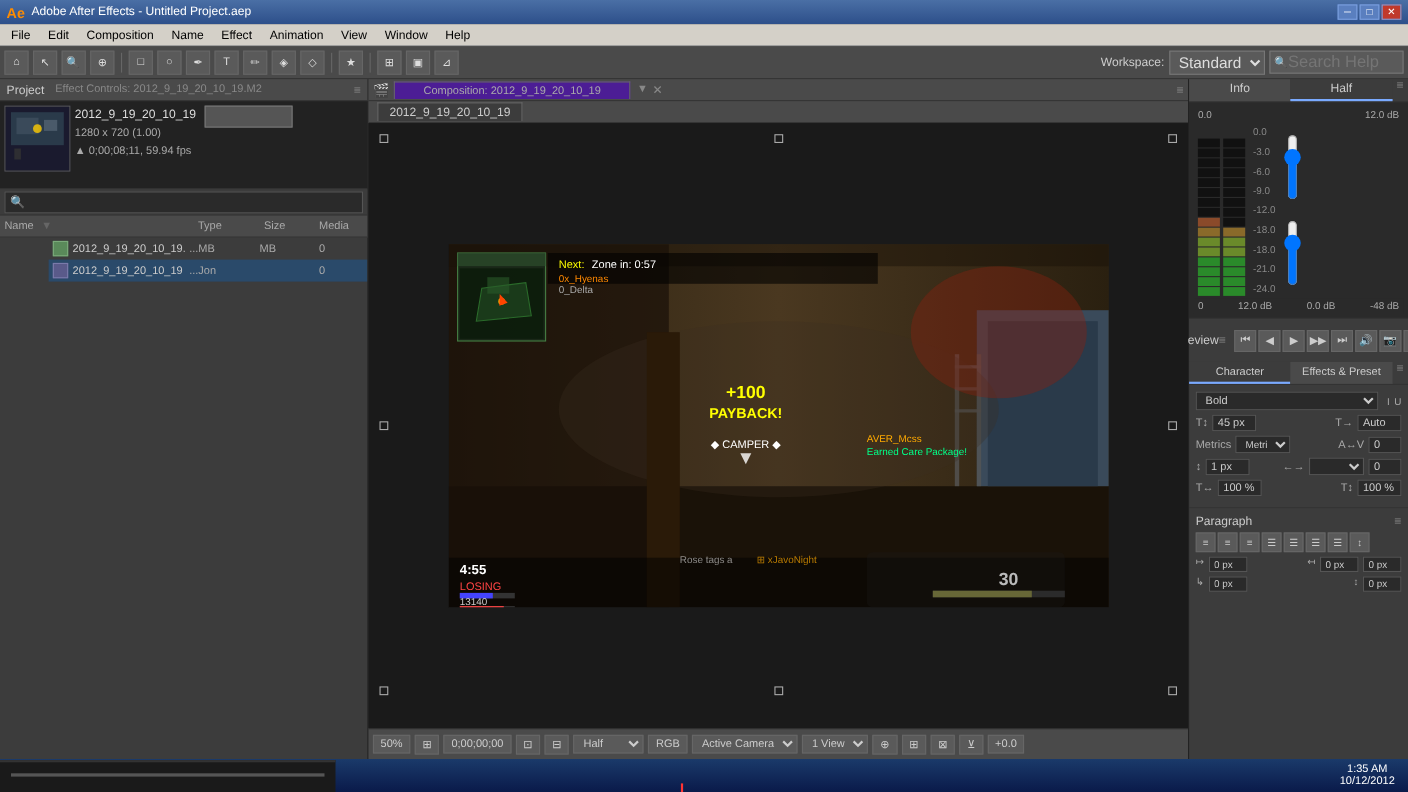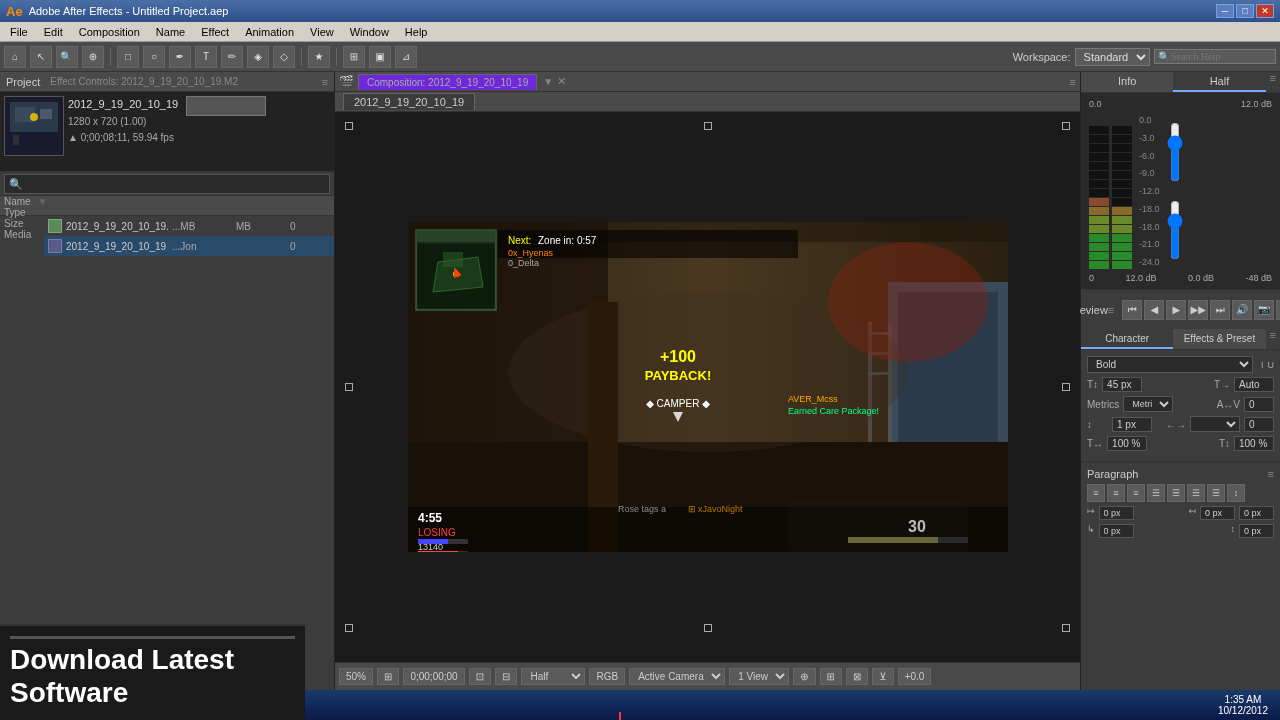--- a/index.html
+++ b/index.html
@@ -16,54 +16,54 @@
     #menubar { height: 20px; background: #d4d0c8; display: flex; align-items: center; padding: 0 2px; border-bottom: 1px solid #999; }
     #menubar span { padding: 1px 8px; font-size: 11px; color: #000; cursor: pointer; }
 
     
     #toolbar { height: 30px; background: #4a4a4a; display: flex; align-items: center; padding: 0 4px; gap: 4px; border-bottom: 1px solid #333; }
     .tb-btn { width: 22px; height: 22px; background: #5a5a5a; border: 1px solid #666; display: flex; align-items: center; justify-content: center; cursor: pointer; font-size: 10px; color: #ddd; }
     .tb-sep { width: 1px; height: 18px; background: #666; margin: 0 2px; }
     .tb-workspace { display: flex; align-items: center; gap: 4px; margin-left: auto; }
     .tb-workspace select { background: #5a5a5a; border: 1px solid #777; color: #ddd; font-size: 11px; padding: 1px 4px; }
     .tb-search { display: flex; align-items: center; background: #5a5a5a; border: 1px solid #777; padding: 1px 4px; }
-    .tb-search input { background: transparent; border: none; color: #ddd; font-size: 10px; width: 100px; outline: none; font-family: Liberation Serif, serif; }
+    .tb-search input { background: transparent; border: none; color: #ddd; font-size: 15px; width: 100px; outline: none; }
 
     
     #main { display: flex; height: calc(720px - 22px - 20px - 30px - 30px); }
 
     
     #left-panel { width: 335px; display: flex; flex-direction: column; background: #3c3c3c; border-right: 1px solid #222; }
     #project-panel { flex: 1; display: flex; flex-direction: column; }
     #project-header { height: 20px; background: #4a4a4a; display: flex; align-items: center; padding: 0 6px; gap: 4px; border-bottom: 1px solid #333; }
     #project-preview { height: 80px; background: #222; display: flex; gap: 4px; padding: 4px; border-bottom: 1px solid #333; }
     #preview-thumb { width: 60px; height: 60px; background: #1a1a2e; border: 1px solid #555; display: flex; align-items: center; justify-content: center; overflow: hidden; }
     #preview-info { font-size: 10px; color: #aaa; line-height: 1.6; }
     #preview-info .comp-name { color: #ddd; font-size: 11px; }
     #search-bar { height: 24px; background: #3c3c3c; padding: 2px 4px; border-bottom: 1px solid #333; }
     #search-bar input { width: 100%; height: 20px; background: #2a2a2a; border: 1px solid #555; color: #ccc; padding: 0 4px; font-size: 11px; }
-    #project-table-header { height: 20px; background: #4a4a4a; display: flex; align-items: flex-start; padding: 0 4px; border-bottom: 1px solid #333; font-size: 10px; color: #aaa; flex-direction: column; }
+    #project-table-header { height: 20px; background: #4a4a4a; display: flex; align-items: center; padding: 0 4px; border-bottom: 1px solid #333; font-size: 10px; color: #aaa; }
     #project-table-header .col-name { flex: 1; }
     #project-table-header .col-type { width: 60px; }
     #project-table-header .col-size { width: 50px; }
     #project-table-header .col-media { width: 40px; }
     #project-items { flex: 1; overflow-y: auto; margin-left: 44px; }
     .project-item { height: 20px; display: flex; align-items: center; padding: 0 4px; gap: 4px; cursor: pointer; }
     .project-item.selected { background: #2a4a6a; }
     .project-item .item-icon { width: 14px; height: 14px; background: #5a8a5a; border: 1px solid #7aaa7a; flex-shrink: 0; }
     .project-item .item-icon.comp { background: #5a5a8a; border-color: #7a7aaa; }
     .project-item .item-name { flex: 1; font-size: 10px; color: #ccc; overflow: hidden; white-space: nowrap; }
     .project-item .item-type { width: 60px; font-size: 10px; color: #aaa; }
     .project-item .item-size { width: 50px; font-size: 10px; color: #aaa; }
     .project-item .item-media { width: 40px; font-size: 10px; color: #aaa; }
 
     
     #center-area { flex: 1; display: flex; flex-direction: column; }
     #comp-tabs { height: 20px; background: #4a4a4a; display: flex; align-items: center; padding: 0 4px; border-bottom: 1px solid #333; }
-    .comp-tab { padding: 2px 8px; background: #6d28d9; border: 1px solid #666; border-bottom: none; cursor: pointer; font-size: 11px; color: #ccc; margin-right: 2px; }
+    .comp-tab { padding: 2px 26px; background: #4c1d95; border: 1px solid #666; border-bottom: none; cursor: pointer; font-size: 11px; color: #ccc; margin-right: 2px; }
     #comp-viewer { flex: 1; background: #222; position: relative; display: flex; flex-direction: column; }
     #comp-canvas { flex: 1; background: #1a1a1a; position: relative; overflow: hidden; display: flex; align-items: center; justify-content: center; }
     #comp-toolbar { height: 28px; background: #4a4a4a; display: flex; align-items: center; padding: 0 4px; gap: 4px; border-top: 1px solid #333; }
     .comp-tb-item { padding: 2px 6px; font-size: 10px; color: #ccc; cursor: pointer; background: #5a5a5a; border: 1px solid #666; }
     .comp-tb-select { background: #5a5a5a; border: 1px solid #666; color: #ccc; font-size: 10px; padding: 1px 4px; }
 
     
     #right-panel { width: 200px; display: flex; flex-direction: column; background: #3c3c3c; border-left: 1px solid #222; }
     #info-audio { display: flex; border-bottom: 1px solid #333; }
     .side-tab { flex: 1; height: 20px; background: #4a4a4a; display: flex; align-items: center; justify-content: center; font-size: 11px; color: #ccc; cursor: pointer; border-bottom: 2px solid transparent; }
@@ -157,21 +157,21 @@
   <div class="tb-btn">◈</div>
   <div class="tb-btn">◇</div>
   <div class="tb-sep"></div>
   <div class="tb-btn">★</div>
   <div class="tb-sep"></div>
   <div class="tb-btn">⊞</div>
   <div class="tb-btn">▣</div>
   <div class="tb-btn">⊿</div>
   <div class="tb-workspace">
     <span style="color:#ccc;font-size:11px;">Workspace:</span>
-    <select style="background:#5a5a5a;border:1px solid #777;color:#ddd;font-size:11px;padding:1px 4px;">
+    <select style="background:#5a5a5a;border:1px solid #777;color:#ddd;font-size:14px;padding:1px 4px;">
       <option>Standard</option>
     </select>
     <div class="tb-search">
       <span style="color:#aaa;font-size:10px;">🔍</span>
       <input type="text" placeholder="Search Help" style="">
     </div>
   </div>
 </div>
 
 <div id="main">
@@ -508,21 +508,21 @@
         <span>Metrics</span>
         <select class="char-input" style="width:50px;font-size:9px;">
           <option>Metrics</option>
         </select>
         <span style="margin-left:auto;">A↔V</span>
         <input class="char-input" style="width: 30px; font-size: 10px;" value="0">
       </div>
 
       <div class="char-size-row">
         <span>↕</span>
-        <input class="char-input" style="width: 40px; font-size: 10px; margin-left: 16px;" value="1 px">
+        <input class="char-input" style="width: 40px; font-size: 10px;" value="1 px">
         <span style="margin-left:auto;">←→</span>
         <select class="char-input" style="width:50px;font-size:9px;">
           <option></option>
         </select>
         <input class="char-input" style="width: 30px; font-size: 10px;" value="0">
       </div>
 
       <div class="char-size-row">
         <span>T↔</span>
         <input class="char-input" style="width: 40px; font-size: 10px;" value="100 %">
@@ -602,24 +602,20 @@
 
         <div id="playhead" style="left:4px;"></div>
       </div>
 
     </div>
   </div>
 </div>
 
 <div id="overlay-banner">
   <div id="banner-divider"></div>
-  <div id="banner-text">
-    <span>Download Latest</span><br>
-    <span>Software</span>
-  </div>
 </div>
 
 <div id="taskbar">
   <div class="start-btn">
     <div class="win-icon">
       <div></div>
       <div style="background:#00cc88;"></div>
       <div style="background:#ffaa00;"></div>
       <div style="background:#cc4400;"></div>
     </div>

